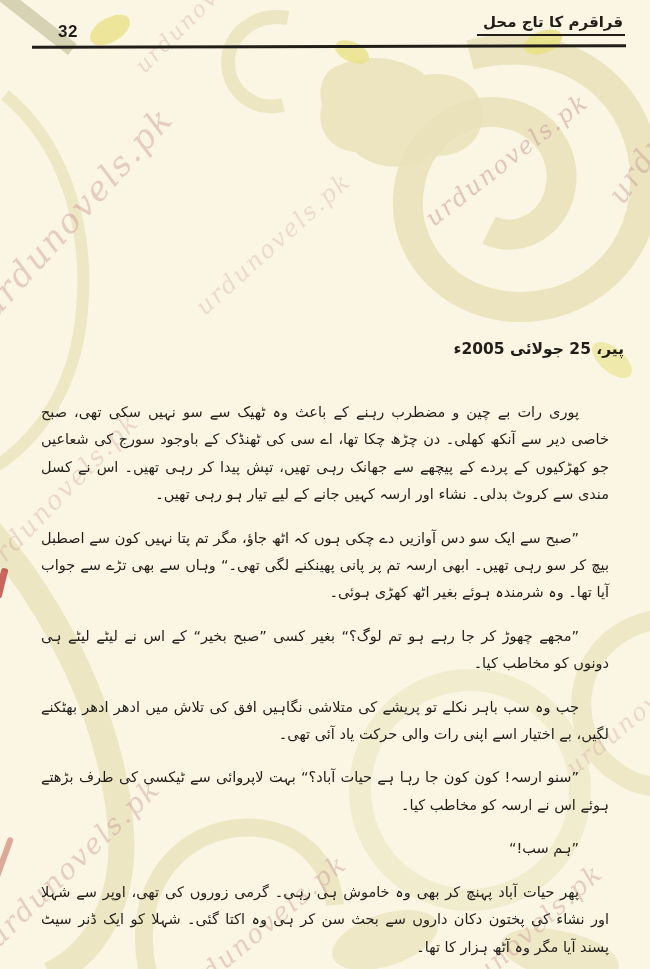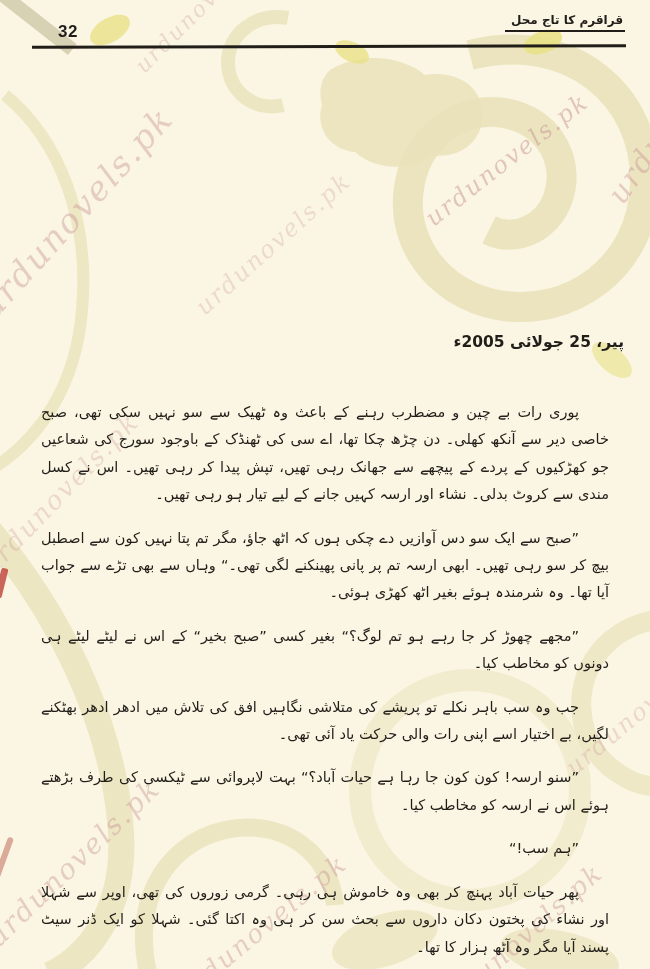--- a/index.html
+++ b/index.html
@@ -50,38 +50,38 @@
     font-size:26px;
   }
   
   .page-number{
     position:absolute;left:58px;top:22px;
     font-family:"Liberation Sans", sans-serif;
     font-weight:bold;font-size:17px;letter-spacing:.5px;
   }
   .book-title{
     position:absolute;right:25px;top:13px;
-    direction:rtl;font-weight:bold;font-size:12px;
+    direction:rtl;font-weight:bold;font-size:15px;
     border-bottom:2px solid var(--ink);
     padding:0 2px 3px 6px;
   }
   .header-rule{
     position:absolute;left:32px;right:24px;top:45px;height:3px;
     background:var(--ink);
     transform:rotate(-0.15deg);
   }
   
   .chapter-title{
     position:absolute;left:0;right:0;top:252px;
     margin:0;text-align:center;
     direction:rtl;font-size:46px;font-weight:bold;
     letter-spacing:1px;
   }
   .date-line{
-    position:absolute;right:26px;top:333px;
+    position:absolute;right:26px;top:340px;
     direction:rtl;font-size:15.5px;font-weight:bold;text-align:right;
   }
   
   .body-text{
     position:absolute;left:25px;right:25px;top:383px;bottom:8px;
     direction:rtl;
     text-align:justify;
     font-size:14.5px;
     line-height:27.4px;
     overflow:hidden;

